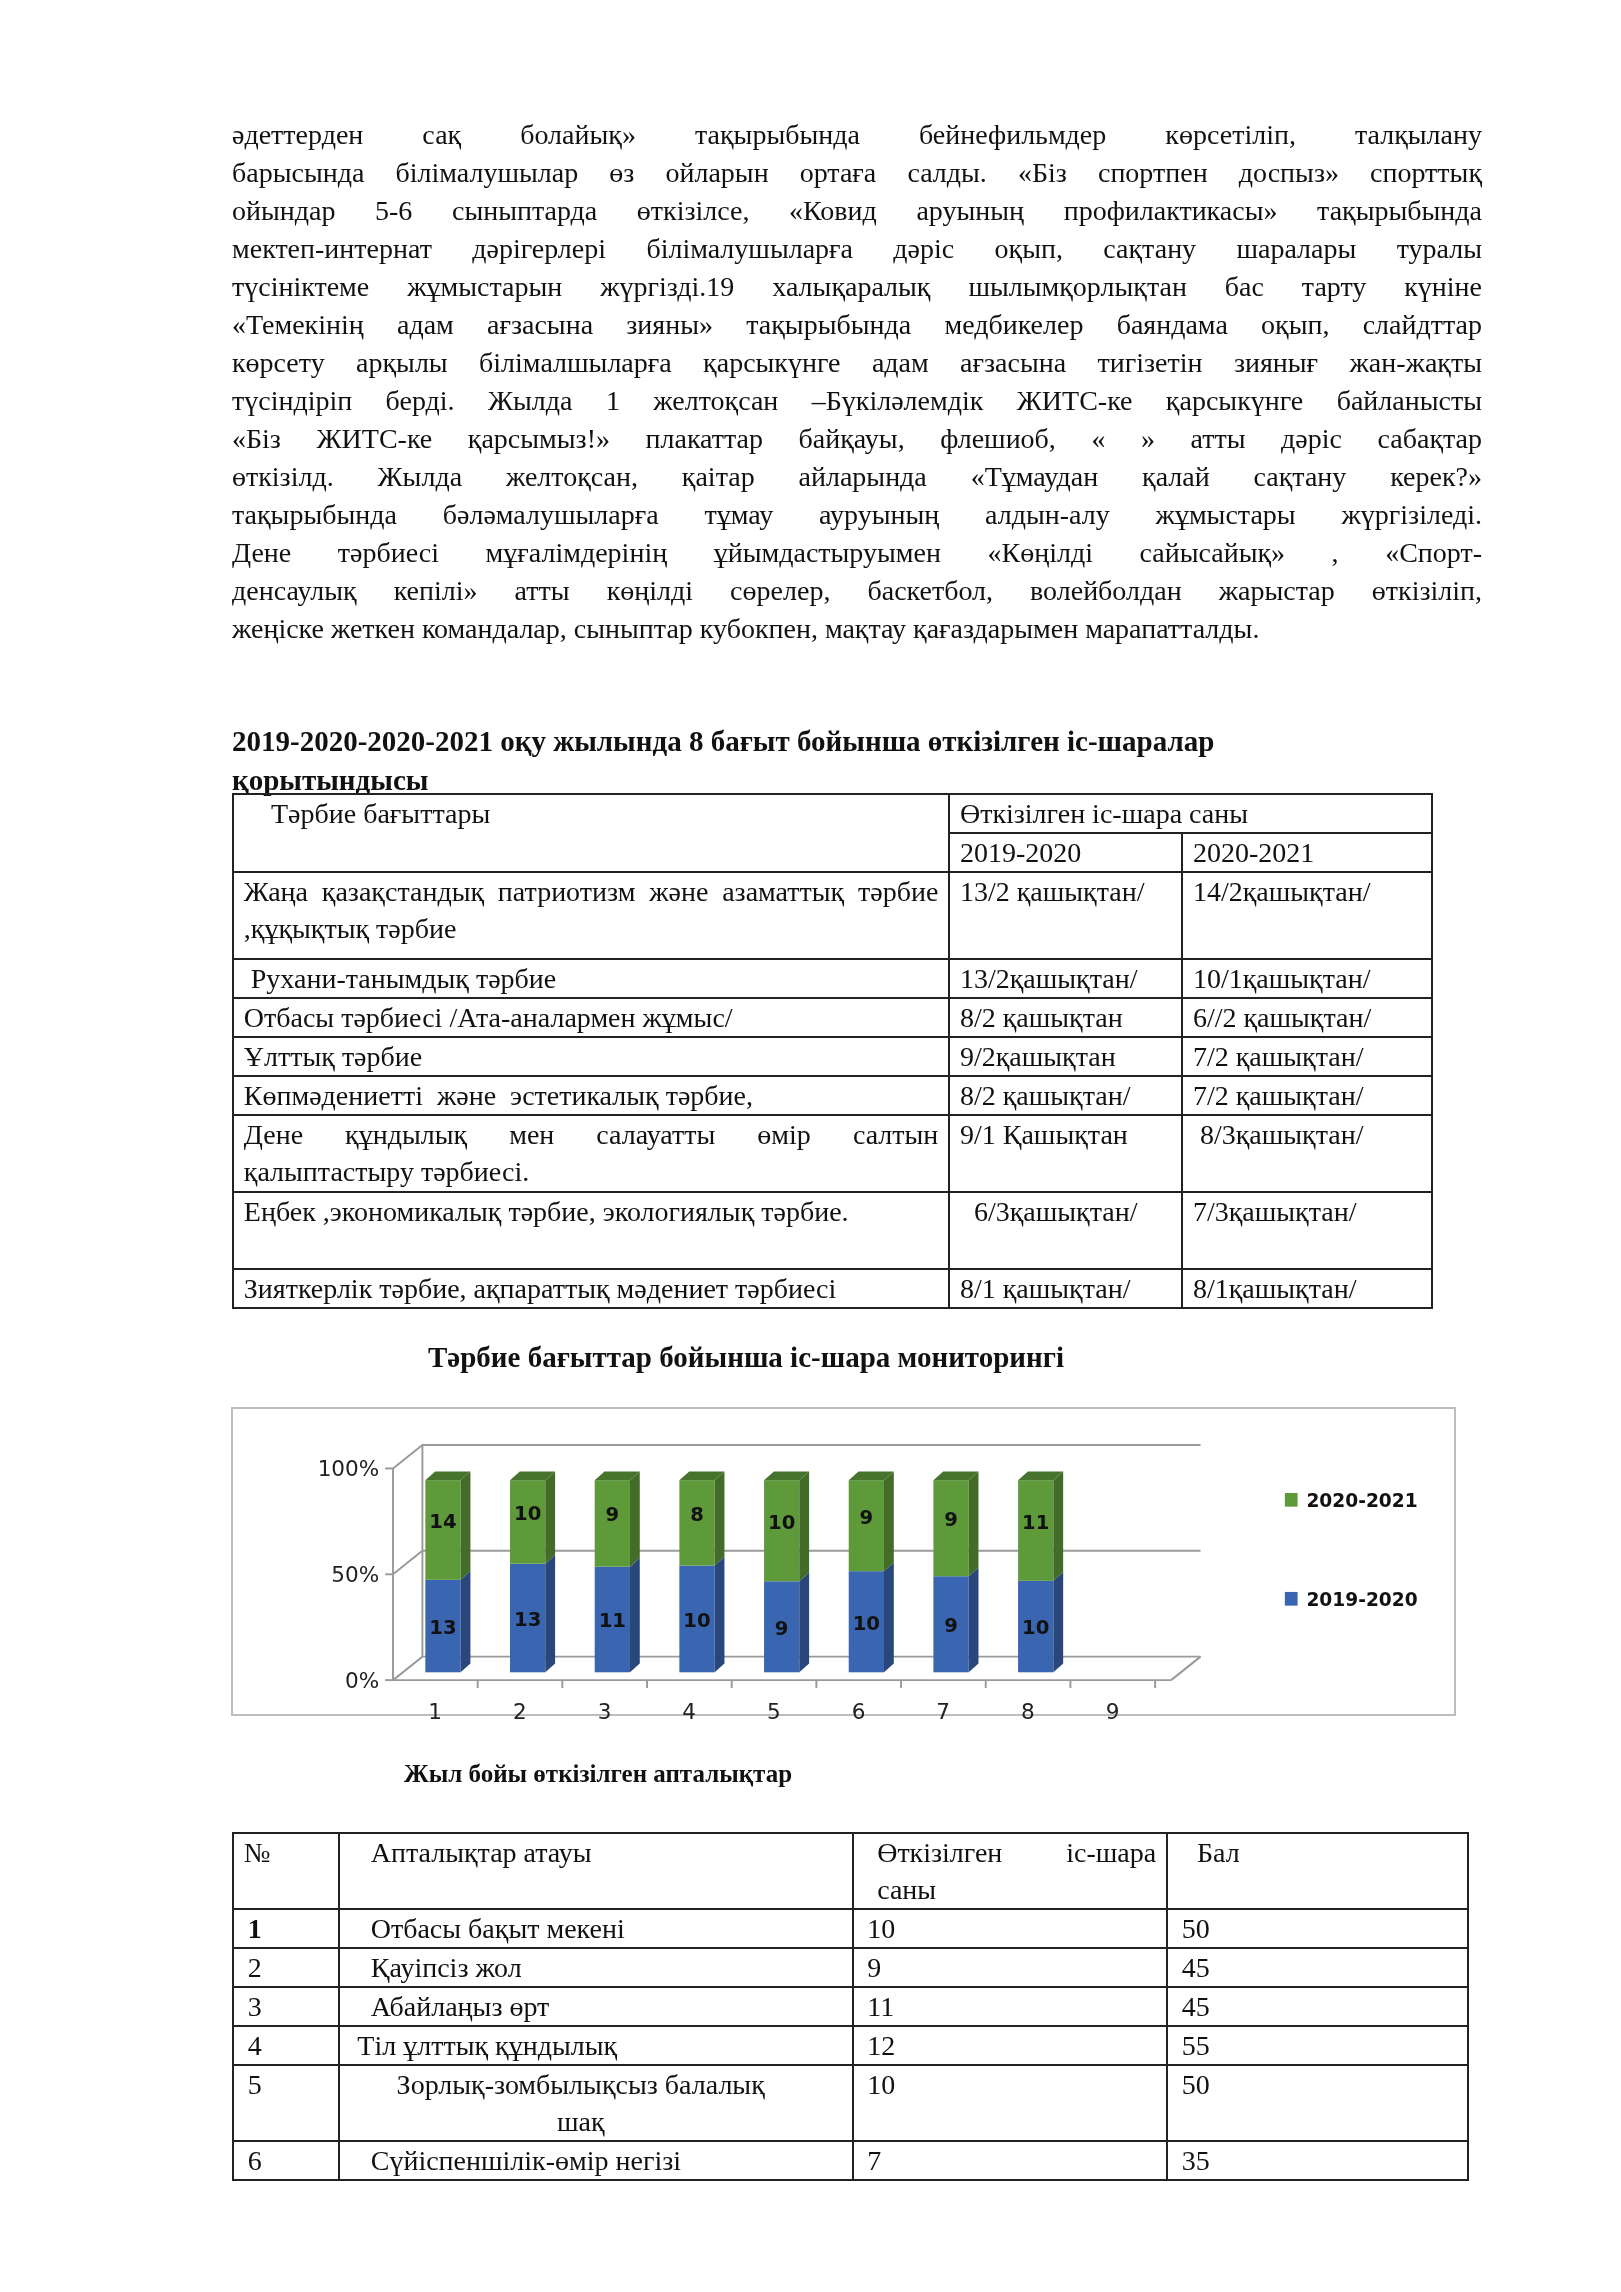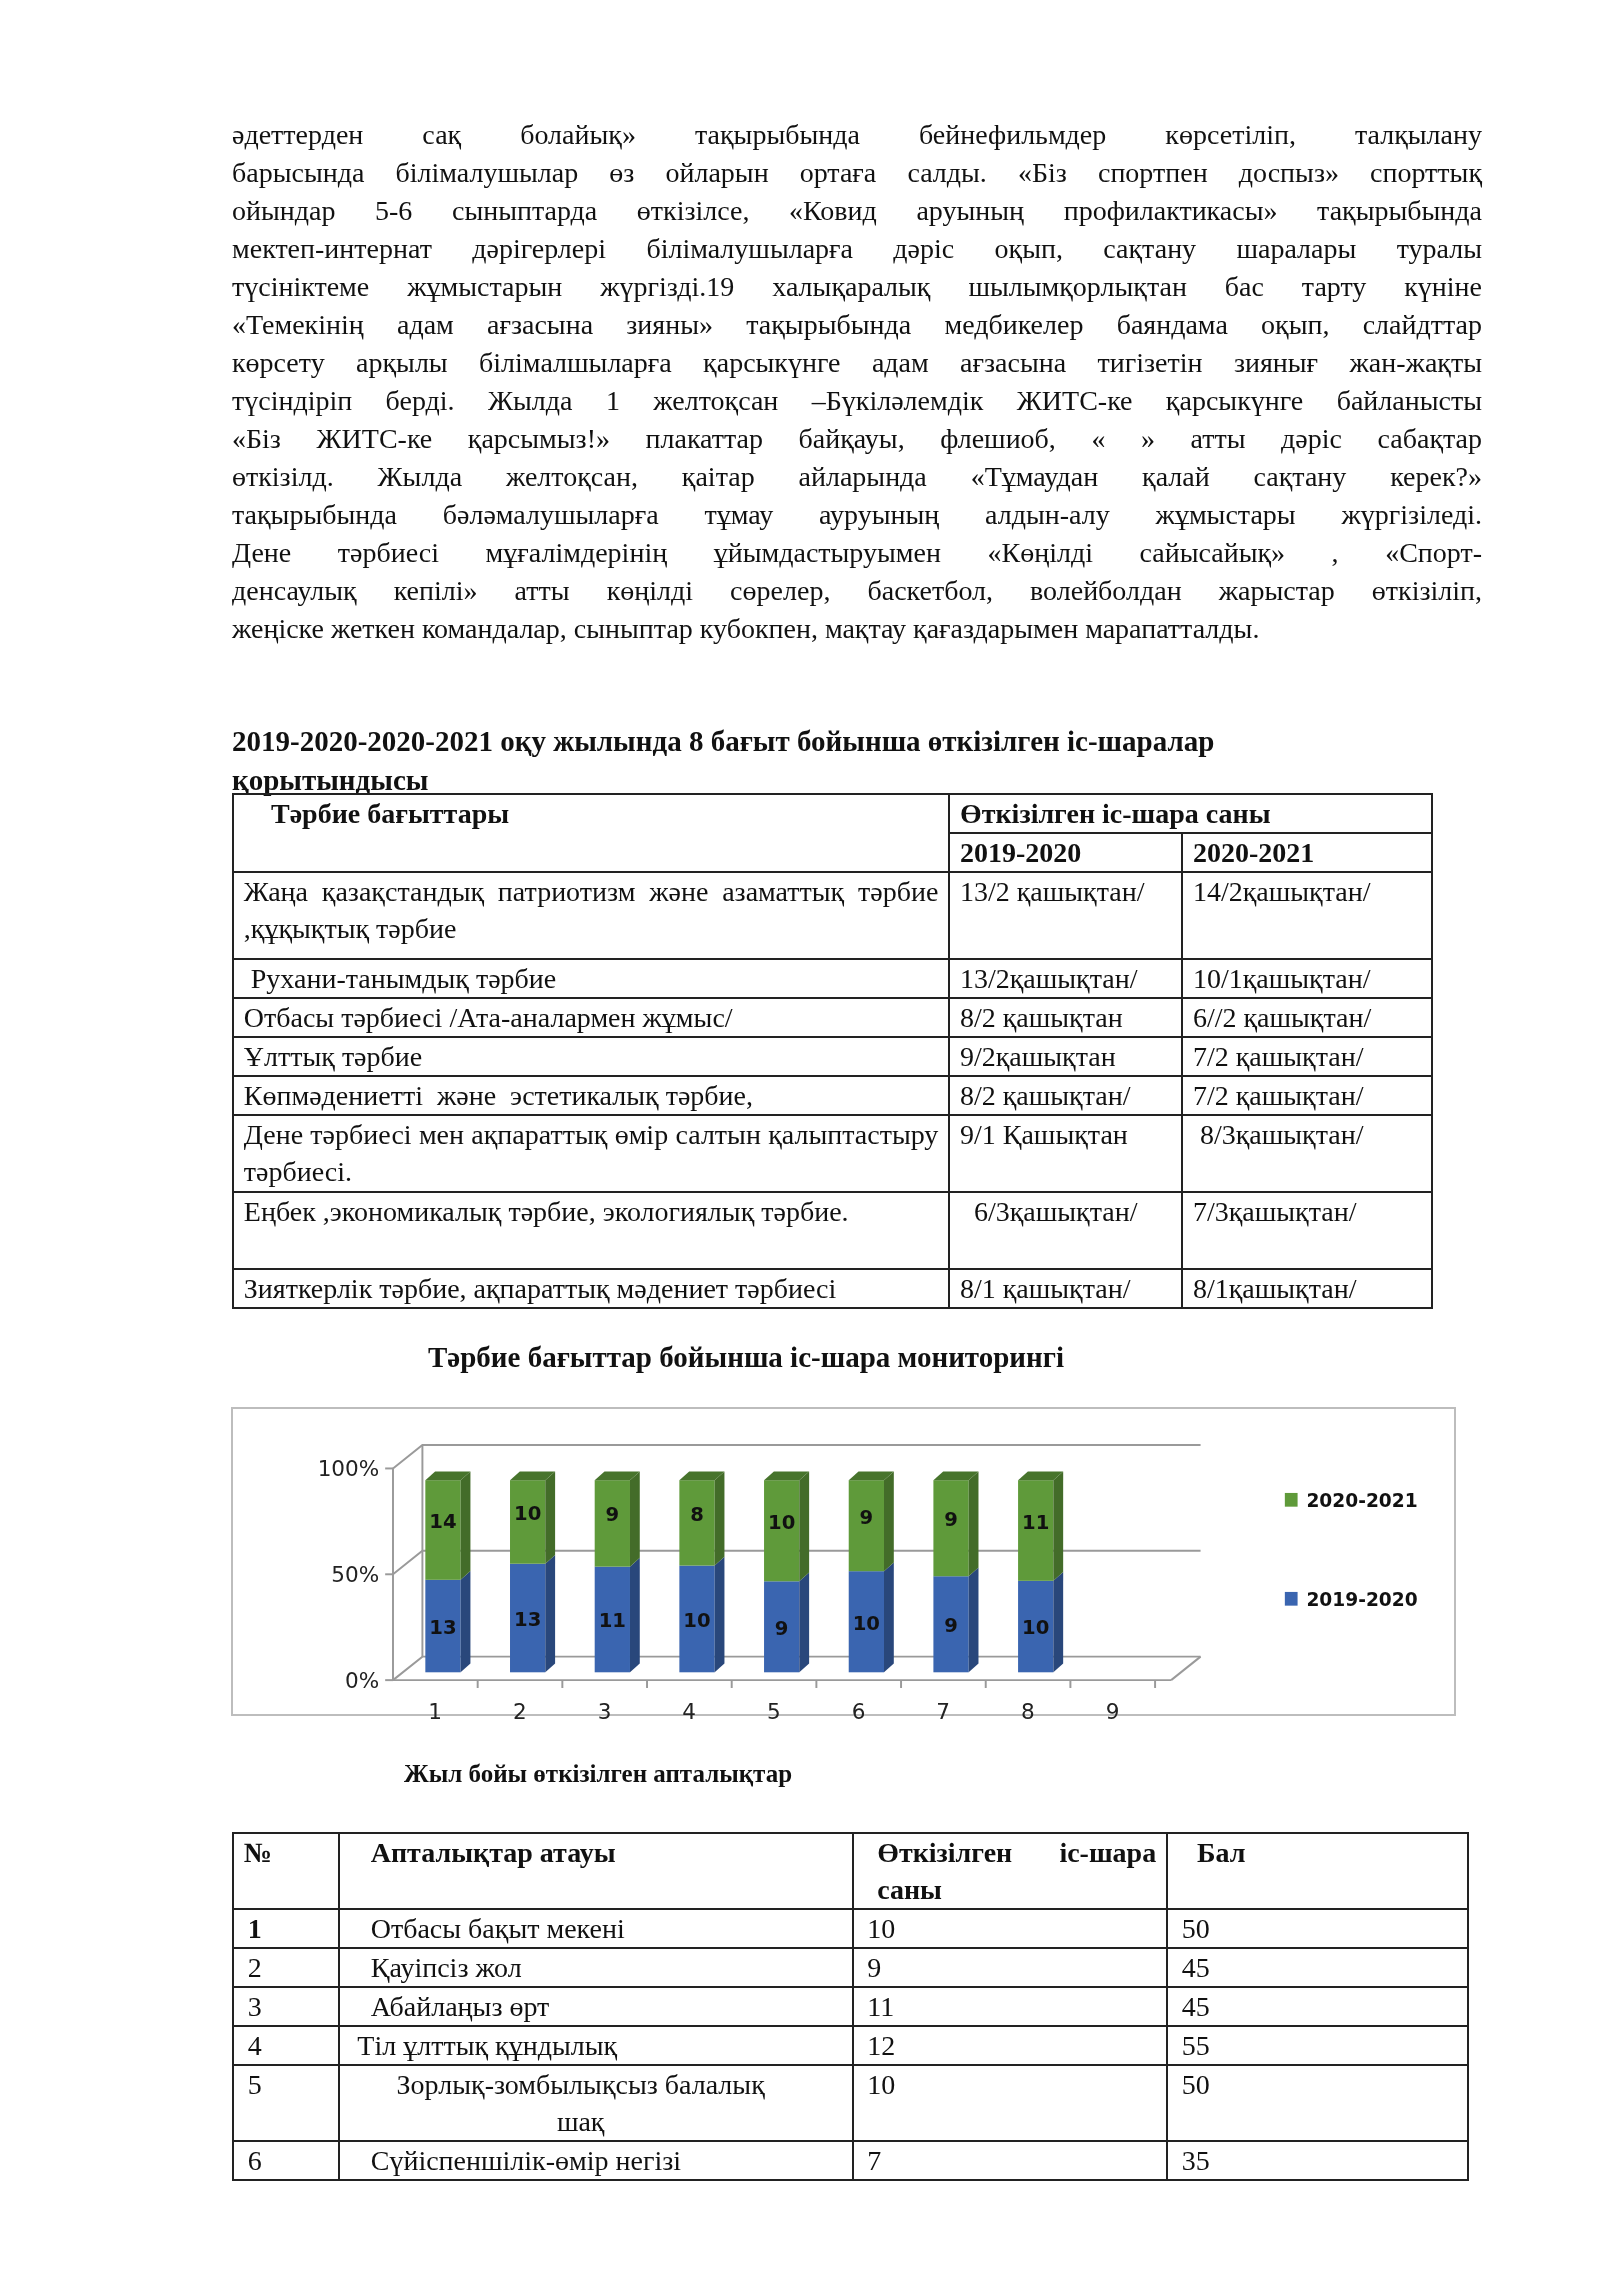--- a/index.html
+++ b/index.html
@@ -6,21 +6,21 @@
   body { width:1621px; height:2293px; position:relative; overflow:hidden;
          font-family:"Liberation Serif", "DejaVu Serif", serif; color:#111; }
   .para { position:absolute; left:232px; top:116px; width:1250px;
           font-size:28px; line-height:38px; text-align:justify; }
   .para .ln { display:block; text-align-last:justify; white-space:nowrap; }
   .para .ln.last { text-align-last:left; }
   .title1 { position:absolute; left:232px; top:722px; width:1176px;
             font-size:29px; font-weight:bold; line-height:39px; }
   table { position:absolute; border-collapse:collapse; font-size:28px; }
   td, th { border:2px solid #222; vertical-align:top; padding:0 9.8px; line-height:37px; }
-  th { font-weight:bold; text-align:left;margin-top:8px; }
+  th { font-weight:normal; text-align:left;margin-top:8px; }
   #t1 { left:232px; top:793px; width:1201px; }
   #t1 td.dir { text-align:justify; text-align-last:left; }
   .chart-title { position:absolute; left:428px; top:1341px; font-size:29px; font-weight:bold; }
   #chart-frame { position:absolute; left:231px; top:1407px; width:1225px; height:309px;
                  border:2px solid #bdbdbd; box-sizing:border-box; }
   #chart-svg { position:absolute; left:0; top:0; width:1621px; height:2293px; pointer-events:none; }
   #chart-svg text { font-family:"DejaVu Sans", sans-serif; }
   .title2 { position:absolute; left:404px; top:1760px; font-size:25px; font-weight:bold; }
   #t2 { left:232px; top:1832px; width:1237px; }
   #t2 td { padding-left:13.7px; }
@@ -82,21 +82,21 @@
         <td class="dir" style="white-space: pre-wrap;">Ұлттық тәрбие</td>
         <td style="white-space: pre-wrap;">9/2қашықтан</td>
         <td style="white-space: pre-wrap;">7/2 қашықтан/</td>
       </tr>
       <tr style="height: 38px;">
         <td class="dir" style="white-space: pre-wrap;">Көпмәдениетті  және  эстетикалық тәрбие,</td>
         <td style="white-space: pre-wrap;">8/2 қашықтан/</td>
         <td style="white-space: pre-wrap;">7/2 қашықтан/</td>
       </tr>
       <tr style="height: 77px;">
-        <td class="dir" style="white-space: pre-wrap;">Дене тәрбиесі мен ақпараттық өмір салтын қалыптастыру тәрбиесі.</td>
+        <td class="dir" style="white-space: pre-wrap;">Дене құндылық мен салауатты өмір салтын қалыптастыру тәрбиесі.</td>
         <td style="white-space: pre-wrap;">9/1 Қашықтан</td>
         <td style="white-space: pre-wrap;"> 8/3қашықтан/</td>
       </tr>
       <tr style="height: 77px;">
         <td class="dir" style="white-space: pre-wrap;">Еңбек ,экономикалық тәрбие, экологиялық тәрбие.</td>
         <td style="white-space: pre-wrap;">  6/3қашықтан/</td>
         <td style="white-space: pre-wrap;">7/3қашықтан/</td>
       </tr>
       <tr style="height: 38px;">
         <td class="dir" style="white-space: pre-wrap;">Зияткерлік тәрбие, ақпараттық мәдениет тәрбиесі</td>

